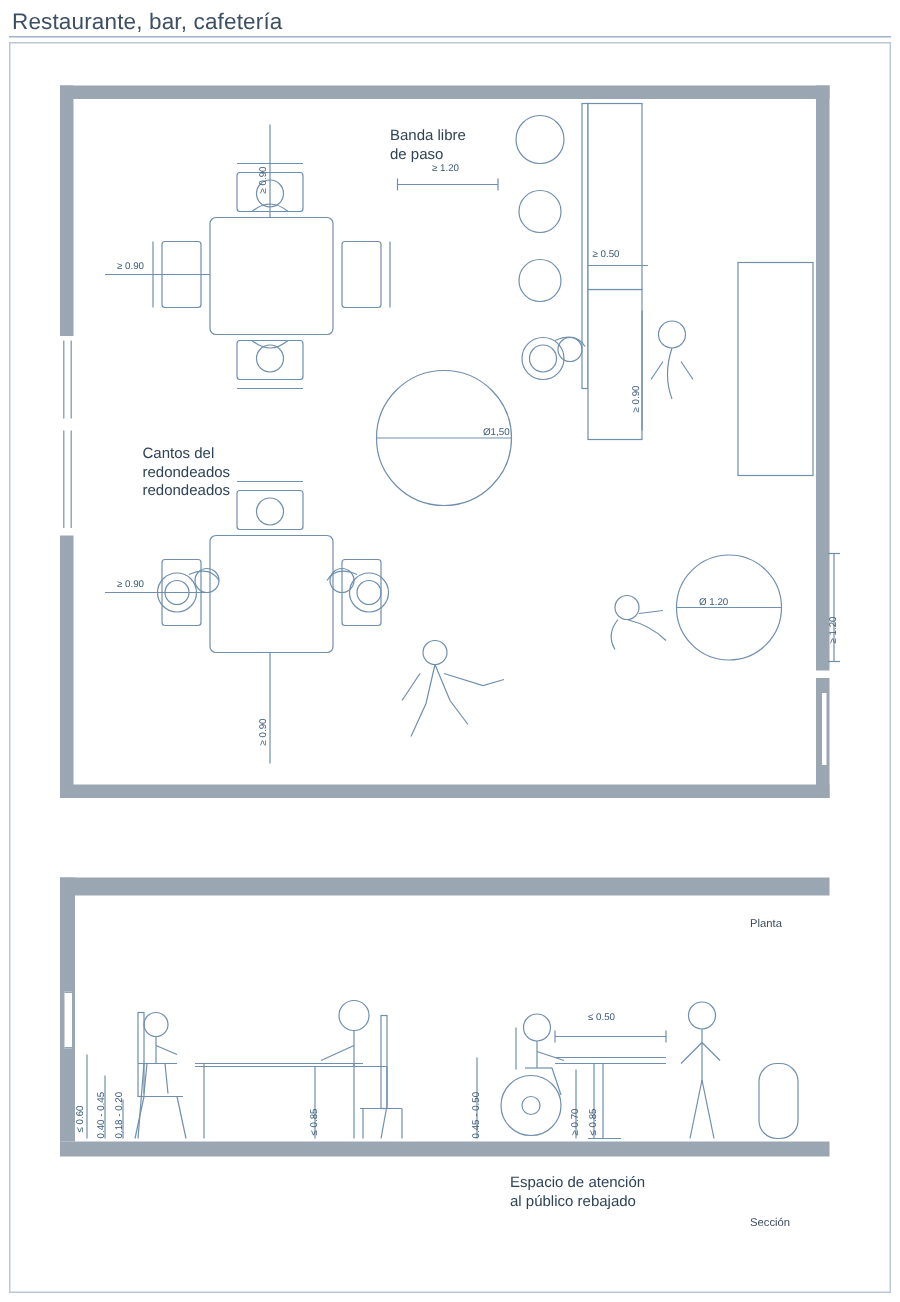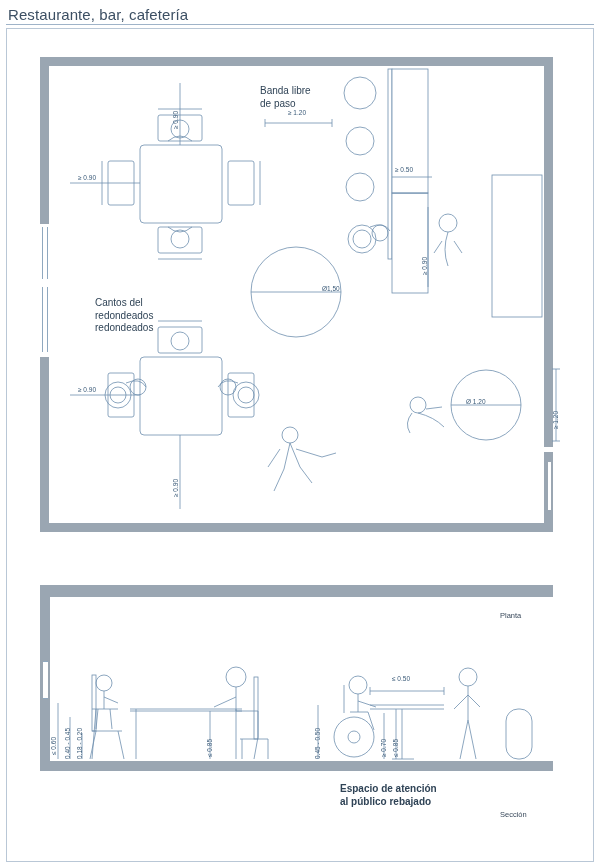--- a/index.html
+++ b/index.html
@@ -259,21 +259,21 @@
 
     <div class="lbl-sm lbl-rot" style="left:10px;top:170px;">≤ 0.60</div>
     <div class="lbl-sm lbl-rot" style="left:24px;top:174px;">0.40 - 0.45</div>
     <div class="lbl-sm lbl-rot" style="left:36px;top:174px;">0.18 - 0.20</div>
     <div class="lbl-sm lbl-rot" style="left:166px;top:172px;">≤ 0.85</div>
     <div class="lbl-sm lbl-rot" style="left:274px;top:174px;">0.45 - 0.50</div>
     <div class="lbl-sm" style="left:352px;top:90px;">≤ 0.50</div>
     <div class="lbl-sm lbl-rot" style="left:340px;top:172px;">≥ 0.70</div>
     <div class="lbl-sm lbl-rot" style="left:352px;top:172px;">≤ 0.85</div>
 
-    <div class="lbl" style="left:300px;top:198px;font-weight:bold;">
+    <div class="lbl" style="left:300px;top:198px;">
       <span>Espacio de atención</span><br>
       <span>al público rebajado</span>
     </div>
 
     <div class="caption" style="left:460px;top:192px;margin-top:33px;">Sección</div>
   </div>
 
 </div>
 
 </body></html>

